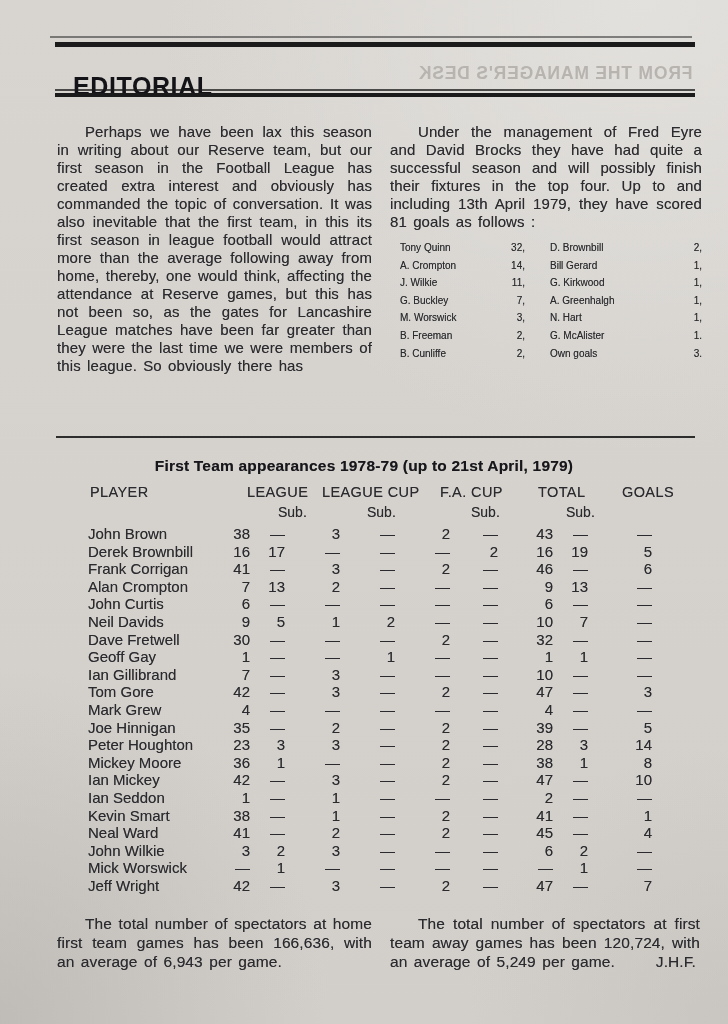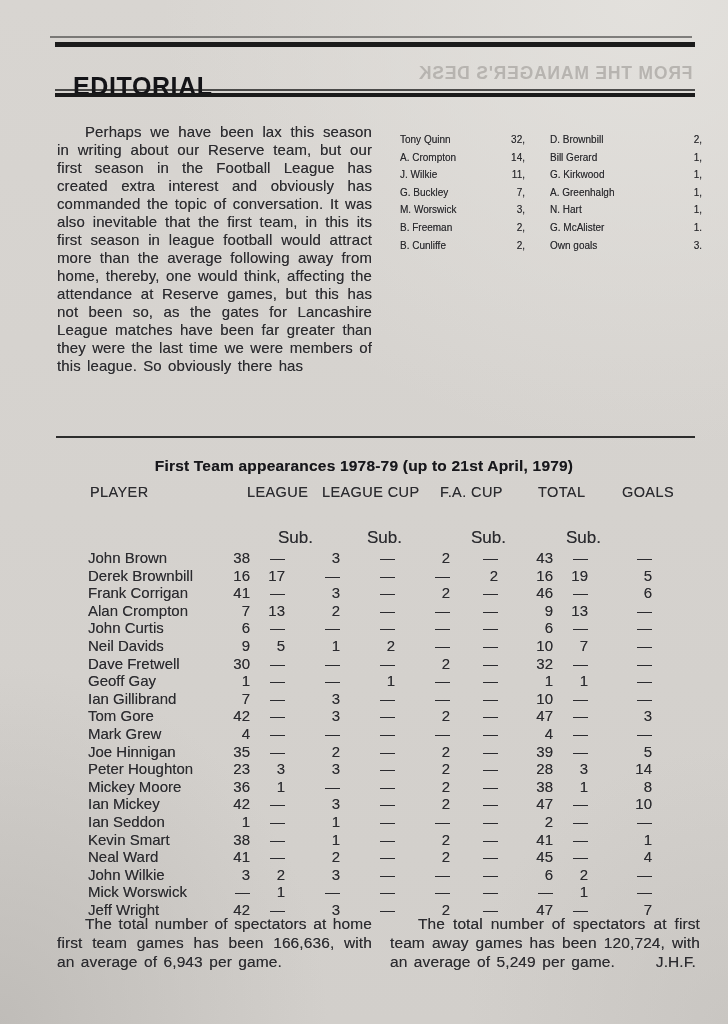--- a/index.html
+++ b/index.html
@@ -59,21 +59,21 @@
   .tbl-title{margin-top:19px;text-align:center;font-weight:bold;font-size:15.5px;
     letter-spacing:.2px;color:#17171b;}
   .thead{position:relative;height:20px;margin-top:9px;font-size:14.5px;letter-spacing:.4px;}
   .thead span{position:absolute;top:0;}
   .h-player{left:90px;}
   .h-league{left:247px;}
   .h-leaguecup{left:322px;}
   .h-facup{left:440px;}
   .h-total{left:538px;}
   .h-goals{left:622px;}
-  .tsub{position:relative;height:18px;font-size:17px;margin-top:24px;}
+  .tsub{position:relative;height:18px;font-size:14px;}
   .tsub span{position:absolute;top:0;}
   .sub-league{left:278px;}
   .sub-leaguecup{left:367px;}
   .sub-facup{left:471px;}
   .sub-total{left:566px;}
 
   .tbody{margin:3px 0 0 88px;width:564px;font-size:15px;}
   .trow{
     display:grid;
     grid-template-columns:122px 40px 35px 55px 55px 55px 48px 55px 35px 64px;
@@ -100,20 +100,21 @@
   <div class="ghost">FROM THE MANAGER'S DESK</div>
 
   <div class="rule rule-hdr-thin"></div>
   <div class="rule rule-hdr-thick"></div>
 
   <div class="cols editorial-cols">
     <div class="col-left">
       <p class="indent">Perhaps we have been lax this season in writing about our Reserve team, but our first season in the Football League has created extra interest and obviously has commanded the topic of conversation. It was also inevitable that the first team, in this its first season in league football would attract more than the average following away from home, thereby, one would think, affecting the attendance at Reserve games, but this has not been so, as the gates for Lancashire League matches have been far greater than they were the last time we were members of this league. So obviously there has</p>
     </div>
     <div class="col-right">
+      <p class="indent">Under the management of Fred Eyre and David Brocks they have had quite a successful season and will possibly finish their fixtures in the top four. Up to and including 13th April 1979, they have scored 81 goals as follows :</p>
       <div class="scorers" id="scorers">
           <div class="srow">
             <span class="s-n1">Tony Quinn</span>
             <span class="s-v1">32,</span>
             <span class="s-n2">D. Brownbill</span>
             <span class="s-v2">2,</span>
           </div>
           <div class="srow">
             <span class="s-n1">A. Crompton</span>
             <span class="s-v1">14,</span>

